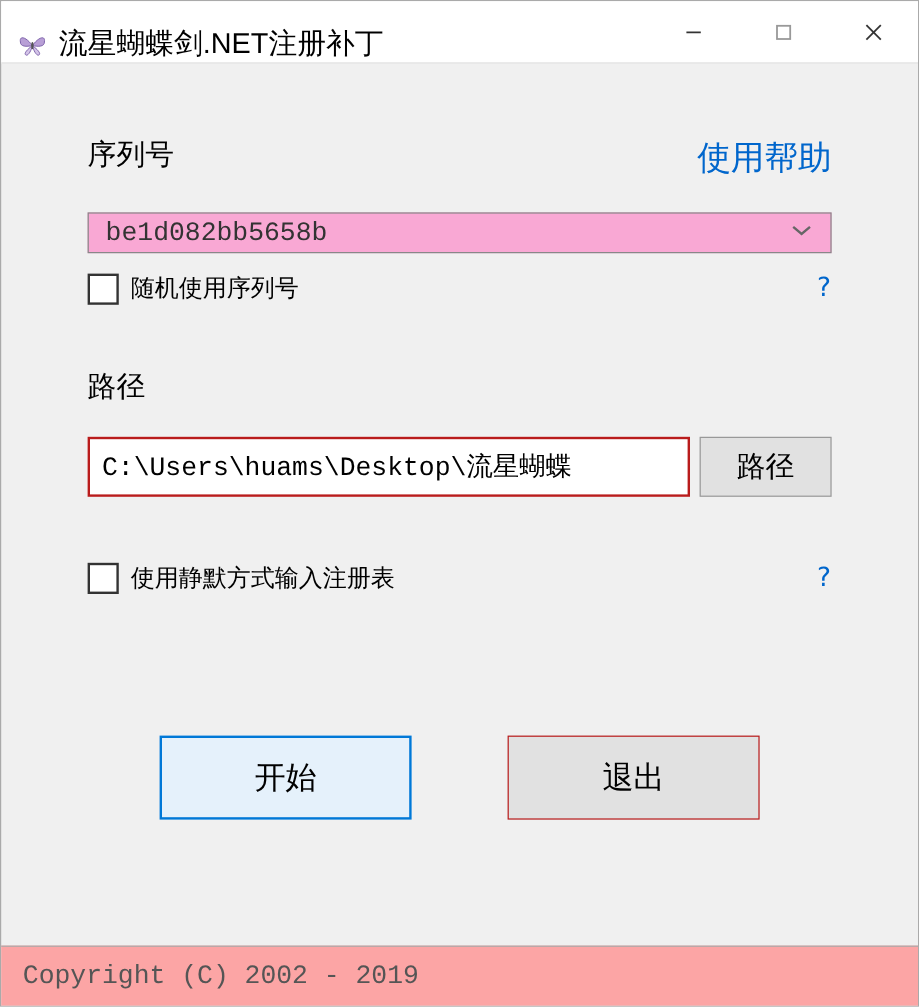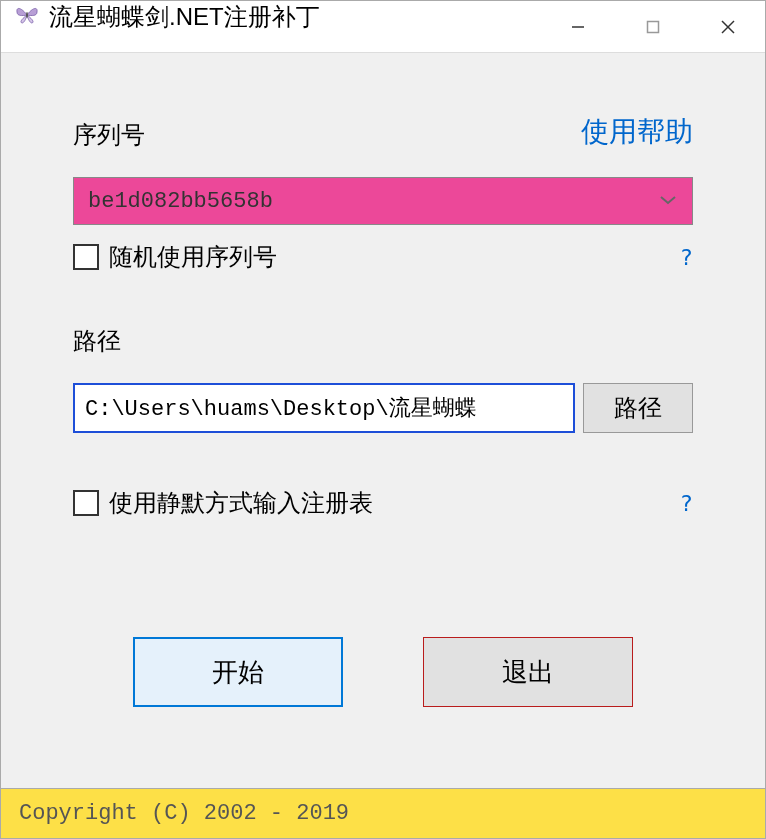--- a/index.html
+++ b/index.html
@@ -20,21 +20,21 @@
       height: 839px;
       background: #f0f0f0;
       border: 1px solid #aaa;
       display: flex;
       flex-direction: column;
     }
     .titlebar {
       height: 52px;
       background: #fff;
       display: flex;
-      align-items: flex-start;
+      align-items: flex-end;
       padding-left: 12px;
       border-bottom: 1px solid #ddd;
     }
     .titlebar-icon {
       width: 28px;
       height: 28px;
       margin-right: 8px;
       display: flex;
       align-items: center;
       justify-content: center;
@@ -62,21 +62,21 @@
     }
     .content {
       flex: 1;
       padding: 60px 72px 30px 72px;
       display: flex;
       flex-direction: column;
     }
     .row-header {
       display: flex;
       justify-content: space-between;
-      align-items: flex-end;
+      align-items: flex-start;
       margin-bottom: 26px;
     }
     .label {
       font-size: 24px;
       color: #000;
       font-family: "SimSun", "宋体", sans-serif;
     }
     .link {
       color: #0066cc;
       font-size: 28px;
@@ -85,22 +85,22 @@
     }
     .help-q {
       color: #0066cc;
       font-size: 22px;
       cursor: pointer;
       margin-left: auto;
       font-family: "SimSun", monospace;
     }
     .combo {
       width: 100%;
-      height: 48px;
-      background: #ec4899;
+      height: 34px;
+      background: #f9a8d4;
       border: 1px solid #888;
       display: flex;
       align-items: center;
       padding: 0 14px;
       font-family: "SimSun", "Courier New", monospace;
       font-size: 22px;
       color: #333;
     }
     .combo-text {
       flex: 1;
@@ -116,34 +116,34 @@
     }
     .checkbox {
       width: 26px;
       height: 26px;
       border: 2px solid #333;
       background: #fff;
       margin-right: 10px;
       flex-shrink: 0;
     }
     .checkbox-label {
-      font-size: 24px;
+      font-size: 20px;
       color: #000;
       font-family: "SimSun", "宋体", sans-serif;
       text-align: right;
     }
     .path-row {
       display: flex;
       align-items: stretch;
       gap: 8px;
     }
     .path-input {
       flex: 1;
       height: 50px;
-      border: 2px solid #1d4ed8;
+      border: 2px solid #b91c1c;
       background: #fff;
       padding: 0 10px;
       font-family: "SimSun", "Courier New", monospace;
       font-size: 22px;
       color: #000;
       display: flex;
       align-items: center;
       overflow: hidden;
       white-space: nowrap;
     }
@@ -177,21 +177,21 @@
       color: #000;
     }
     .btn-secondary {
       background: #e1e1e1;
       border: 1px solid #b91c1c;
       color: #000;
     }
     .footer {
       height: 50px;
       border-top: 1px solid #aaa;
-      background: #fde047;
+      background: #fca5a5;
       display: flex;
       align-items: center;
       padding-left: 18px;
       font-family: "SimSun", "Courier New", monospace;
       font-size: 22px;
       color: #555;
     }
     .spacer-md {
       height: 52px;
     }

